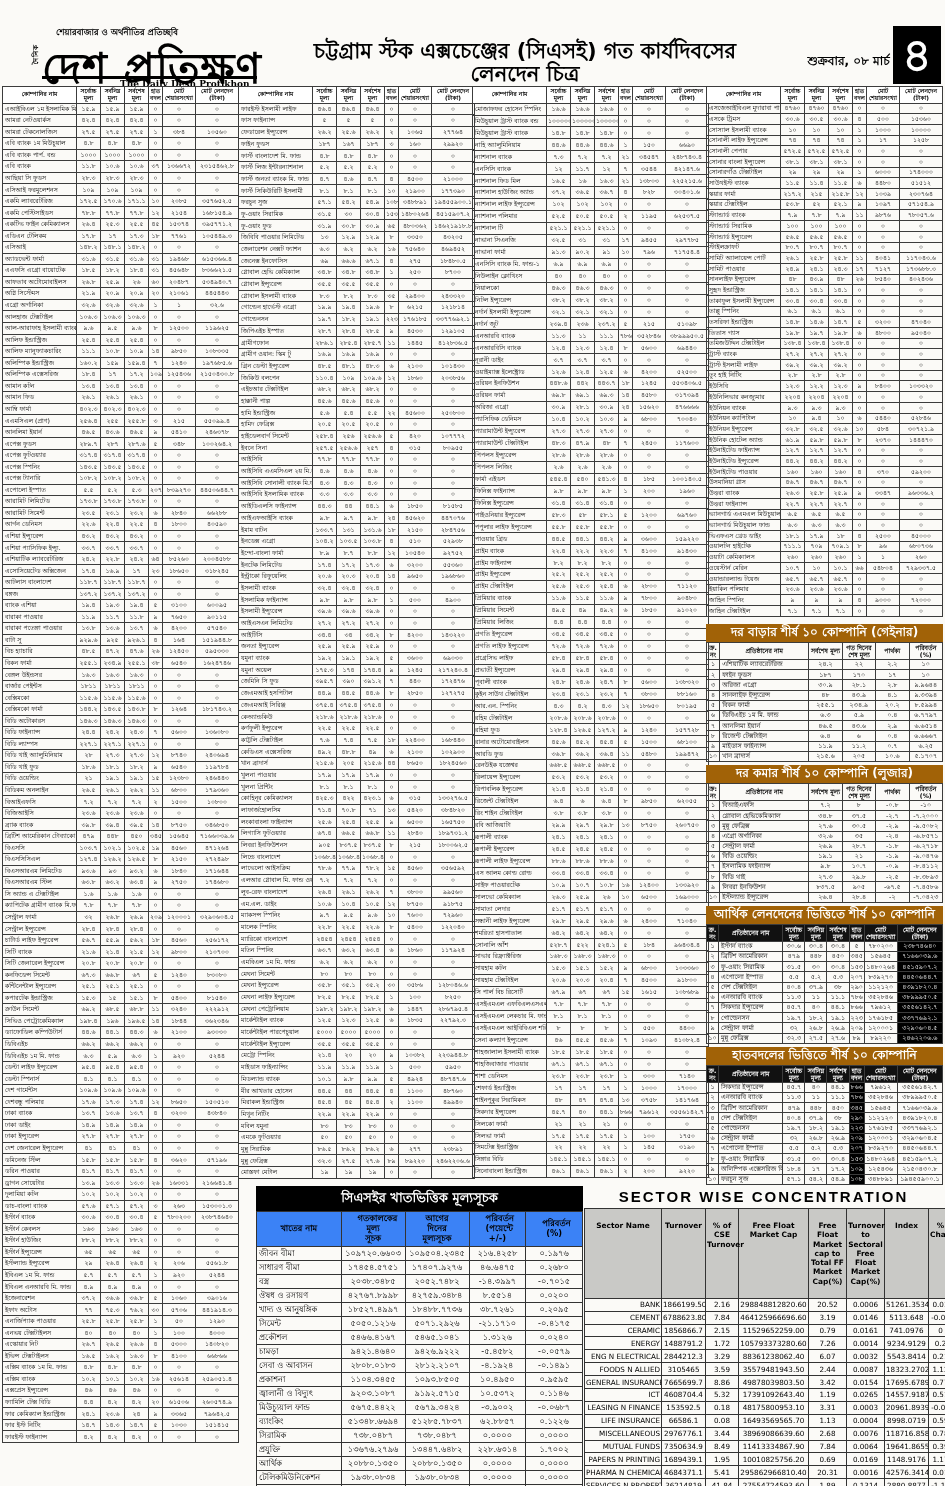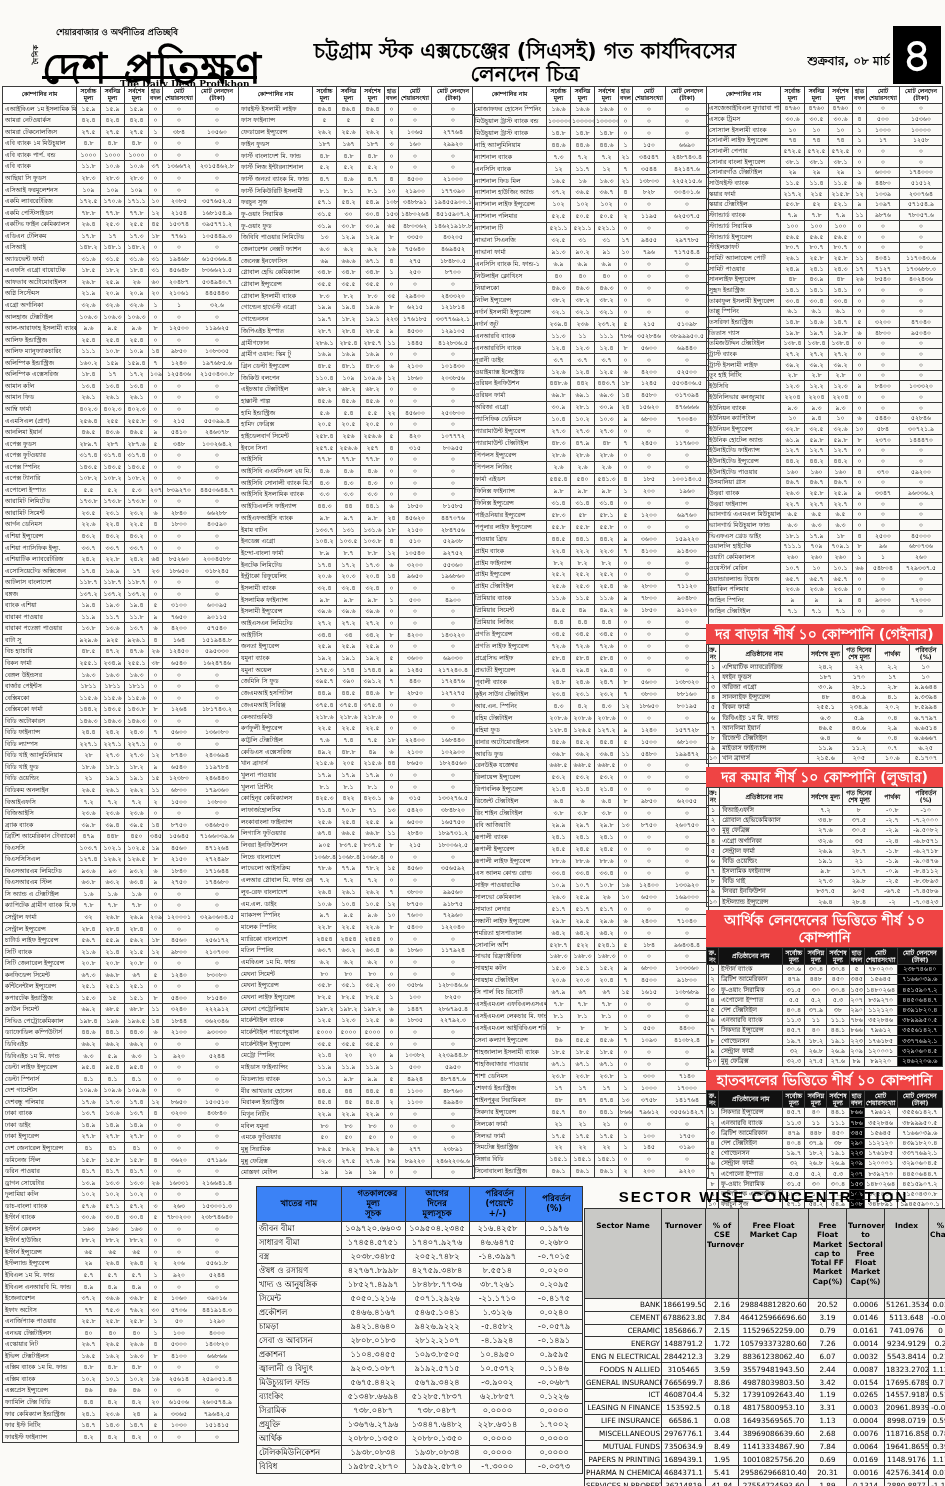--- a/index.html
+++ b/index.html
@@ -26,22 +26,22 @@
   .stk td:first-child{text-align:left;padding-left:2px;}
   .stk col.c-name{width:74px;} .stk col.c-p{width:24px;} .stk col.c-h{width:14px;}
   .stk col.c-sh{width:33px;} .stk col.c-val{width:43px;}
   #col1{position:absolute;left:2px;top:86px;width:234px;}
   #col2{position:absolute;left:238px;top:86px;width:233px;}
   #col3{position:absolute;left:472px;top:86px;width:233px;}
   #col4{position:absolute;left:706px;top:86px;width:237px;}
   #col1 tbody tr{height:11.55px;} #col2 tbody tr{height:11.7px;}
   #col3 tbody tr{height:11.95px;} #col4 tbody tr{height:10.7px;}
   .rightstack{position:absolute;left:706px;top:621px;width:237px;}
-  .black-bar{background:#ef4444;color:#fff;font-weight:900;text-align:center;
-             font-size:14px;line-height:1.15;padding:2px 0;margin-top:3px;}
+  .black-bar{background:#a16207;color:#fff;font-weight:900;text-align:center;
+             font-size:12px;line-height:1.15;padding:2px 0;margin-top:3px;}
   .mini{width:100%;}
   .mini th{border:0.8px solid #3c3c3c;font-size:6.2px;font-weight:bold;padding:1px 0;line-height:1.15;white-space:normal;}
   .mini td{border:0.8px solid #3c3c3c;font-size:6.4px;text-align:center;padding:0 1px;
            white-space:nowrap;overflow:hidden;line-height:1;}
   .mini td:nth-child(2){text-align:left;padding-left:2px;}
   .mini tbody tr{height:10.2px;}
   .mini col.m-sn{width:13px;} .mini col.m-name{width:88px;} .mini col.m-v{width:33px;}
   .top10 col.t-sn{width:12px;} .top10 col.t-name{width:64px;} .top10 col.t-p{width:22px;}
   .top10 col.t-h{width:15px;} .top10 col.t-sh{width:33px;} .top10 col.t-val{width:45px;}
   .top10 th{background:#111;color:#fff;}
@@ -3764,20 +3764,21 @@
           <td>৫৪.৯</td>
           <td>১০৮</td>
           <td>৩৪৮৮৯১</td>
           <td>১৯৪৫৫৯০০.১</td>
         </tr>
       </tbody>
   </table>
 </div>
 
 <div id="sector-index">
+  <div class="idx-bar">সিএসইর খাতভিত্তিক মূল্যসূচক</div>
   <table class="idx">
     <colgroup>
         <col class="i-name">
         <col class="i-v">
         <col class="i-v">
         <col class="i-c">
         <col class="i-c">
       </colgroup>
     <thead>
         <tr>

